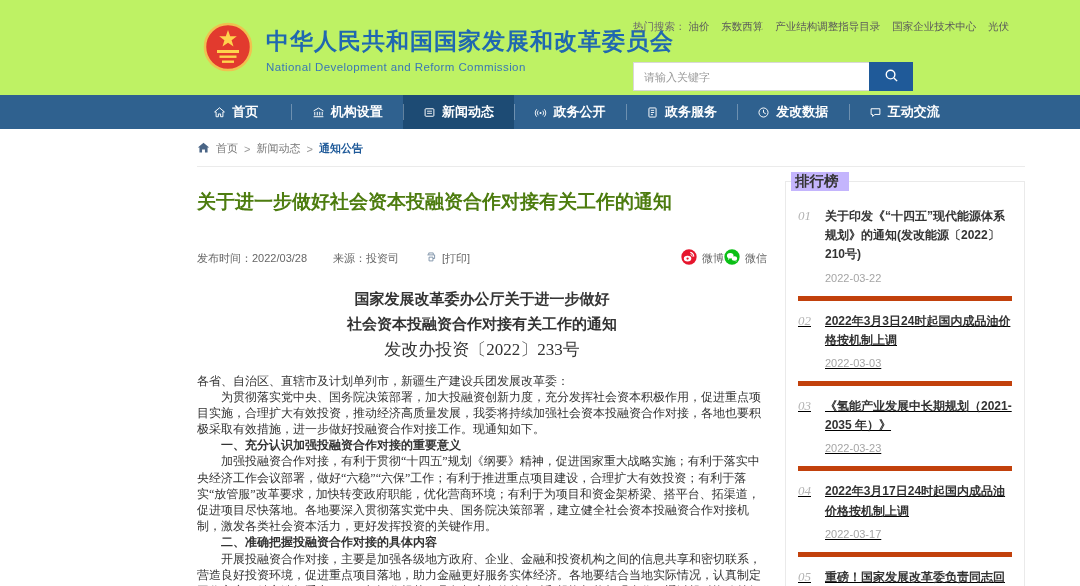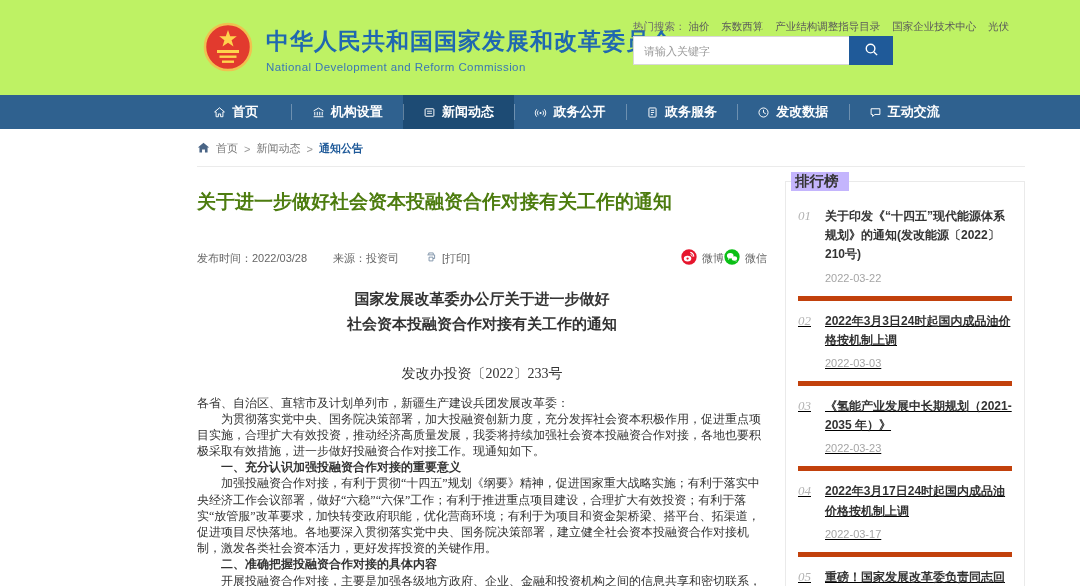--- a/index.html
+++ b/index.html
@@ -10,21 +10,21 @@
   .top-header { position: relative; height: 95px; background: #bef264; }
   .logo-area { position: absolute; left: 203px; top: 19px; display: flex; align-items: center; cursor: pointer; }
   .emblem { flex: 0 0 auto; }
   .titles { margin-left: 13px; }
   .title-cn { font-size: 23px; font-weight: bold; color: #2068b0; letter-spacing: 1px; }
   .title-en { font-size: 11.5px; color: #3a77b5; margin-top: 4px; letter-spacing: .4px; }
 
   .search-area { position: absolute; left: 633px; top: 20px; width: 360px; }
   .hot-search { font-size: 10.5px; color: #6b6b6b; white-space: nowrap; }
   .hot-search .term { margin-right: 9px; color: #5a5a5a; cursor: pointer; }
-  .search-box { margin-top: 2px; display: flex; width: 260px; height: 29px; }
+  .search-box { margin-top: 28px; display: flex; width: 280px; height: 29px; }
   .search-input { flex: 1; border: 1px solid #d8d8d8; border-right: none; padding: 0 10px;
     font-size: 11px; color: #333; outline: none; }
   .search-input::placeholder { color: #9a9a9a; }
   .search-btn { width: 44px; background: #1f5a99; border: none; cursor: pointer;
     display: flex; align-items: center; justify-content: center; }
 
   
   .navbar { height: 34px; background: #2f618f; }
   .nav-inner { margin-left: 180px; width: 780px; height: 34px; display: flex; }
   .nav-item { flex: 1; display: flex; align-items: center; justify-content: center; gap: 6px;
@@ -47,21 +47,21 @@
 
   .article-title { margin: 22px 0 0; font-size: 19px; font-weight: bold; color: #4d7c0f; }
   .meta-row { display: flex; align-items: center; margin-top: 34px; font-size: 11px; color: #666; }
   .meta-item { margin-right: 26px; display: flex; align-items: center; gap: 5px; }
   .print-link { cursor: pointer; color: #666; display: flex; align-items: flex-start; gap: 5px; }
   .share-group { margin-left: auto; display: flex; align-items: center; }
   .share-item { display: flex; align-items: center; gap: 5px; cursor: pointer; color: #666; }
 
   .doc-body { font-family: "Liberation Serif", serif; color: #333; margin-top: 20px; }
   .doc-title { text-align: center; font-size: 15px; font-weight: bold; line-height: 1.65; color: #333; }
-  .doc-number { text-align: center; font-size: 14px; margin-top: 28px; }
+  .doc-number { text-align: center; font-size: 17px; margin-top: 1px; }
   .doc-text { margin-top: 12px; }
   .doc-text p { font-size: 12px; line-height: 1.35; text-indent: 2em; margin: 0; }
   .doc-text p.salutation { text-indent: 0; }
   .doc-text p.doc-h { font-weight: bold; }
 
   
   .sidebar-col { width: 240px; padding-top: 14px; }
   .rank-wrap { position: relative; }
   .rank-box { border: 1px solid #eaeaea; padding: 14px 12px 2px; }
   .rank-head { position: absolute; top: -10px; left: 0; height: 20px; display: flex; align-items: center; }

